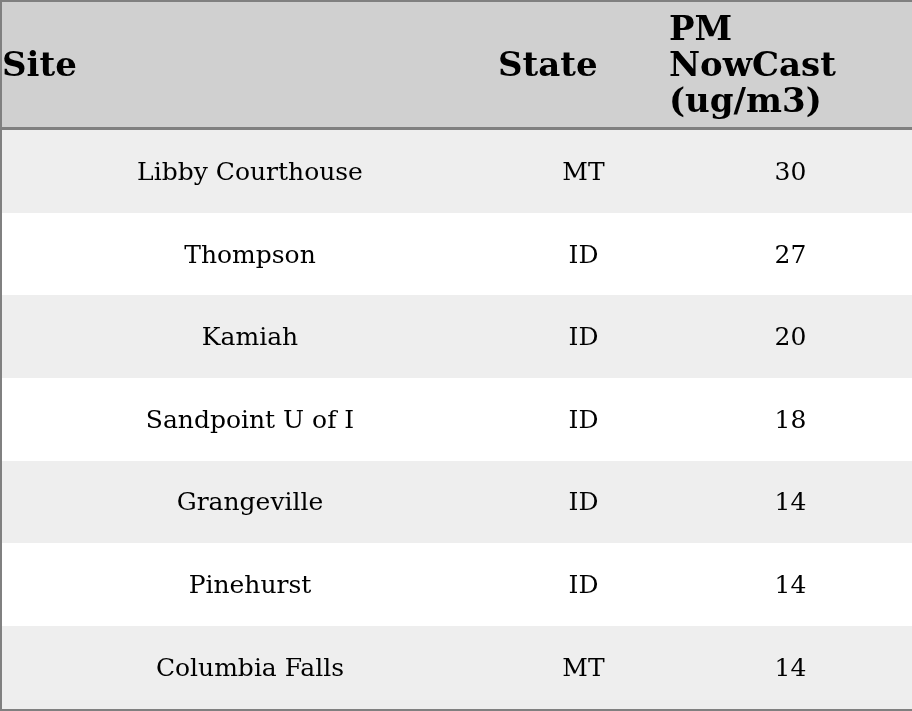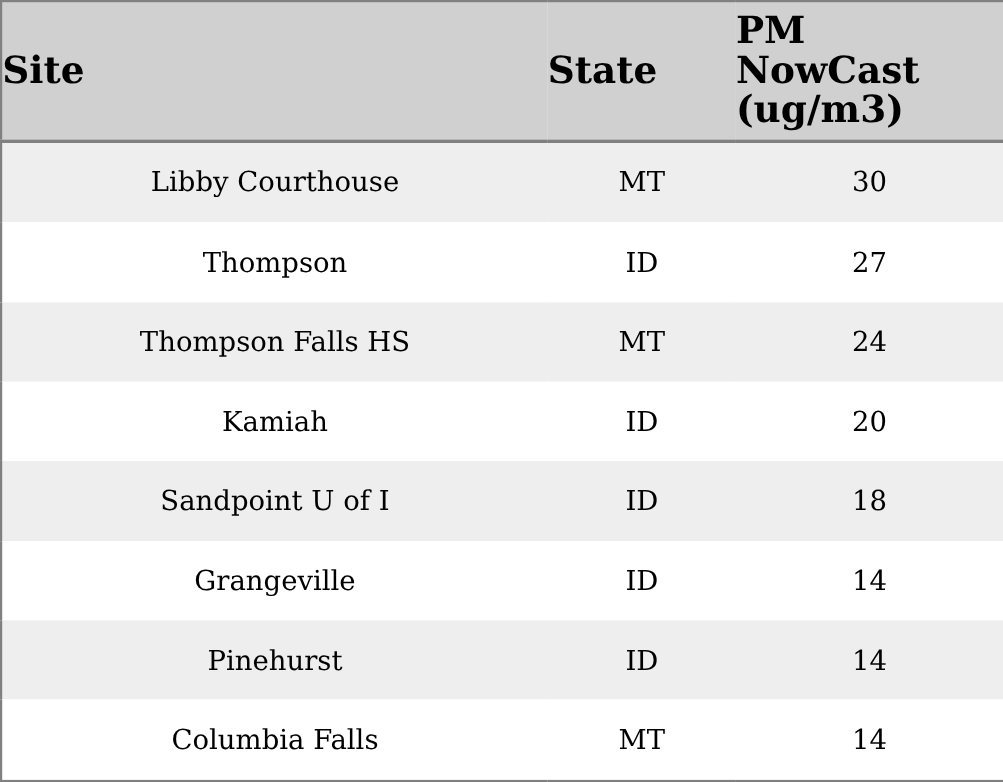--- a/index.html
+++ b/index.html
@@ -78,25 +78,20 @@
       <td>Libby Courthouse</td>
       <td>MT</td>
       <td>30</td>
     </tr>
     <tr>
       <td>Thompson</td>
       <td>ID</td>
       <td>27</td>
     </tr>
     <tr>
-      <td>Thompson Falls HS</td>
-      <td>MT</td>
-      <td>24</td>
-    </tr>
-    <tr>
       <td>Kamiah</td>
       <td>ID</td>
       <td>20</td>
     </tr>
     <tr>
       <td>Sandpoint U of I</td>
       <td>ID</td>
       <td>18</td>
     </tr>
     <tr>

